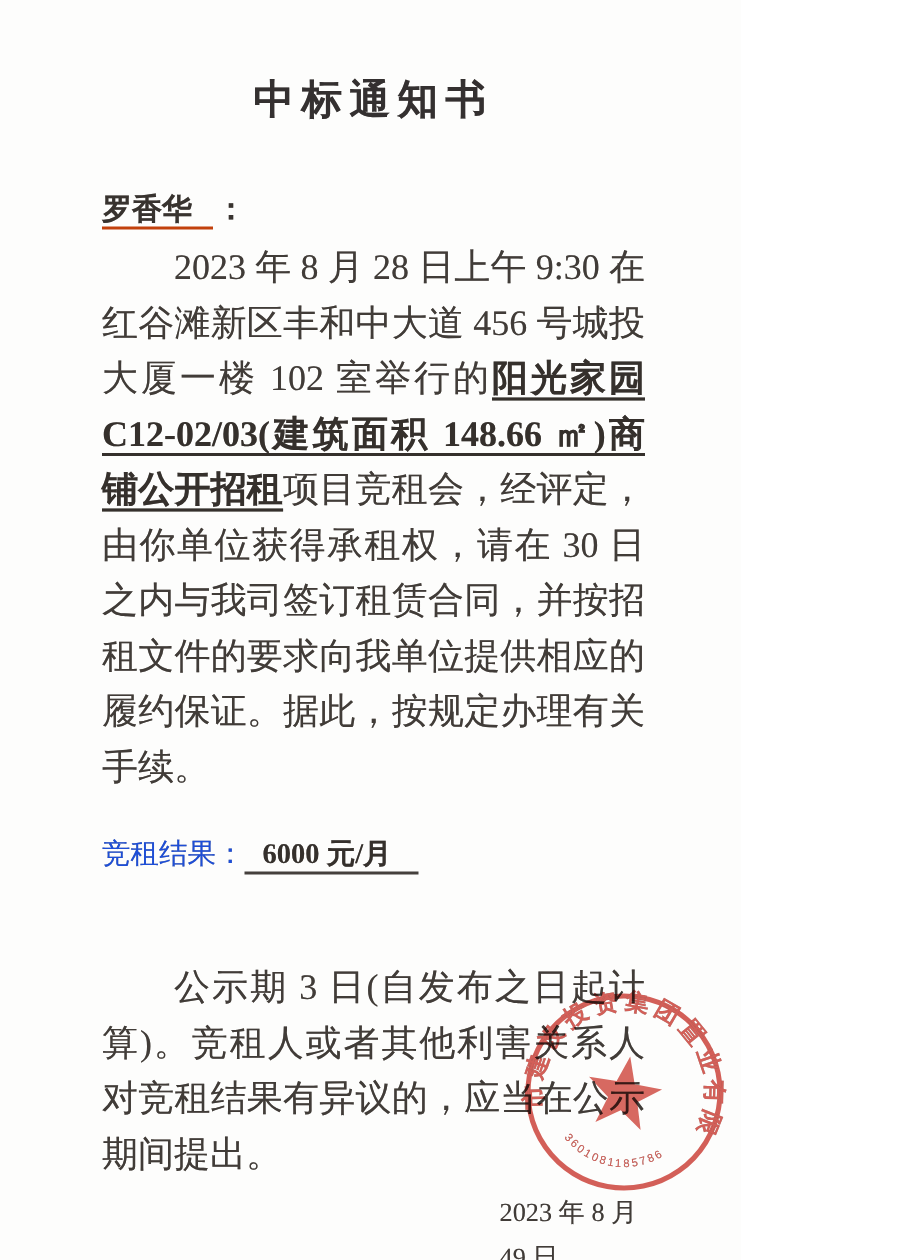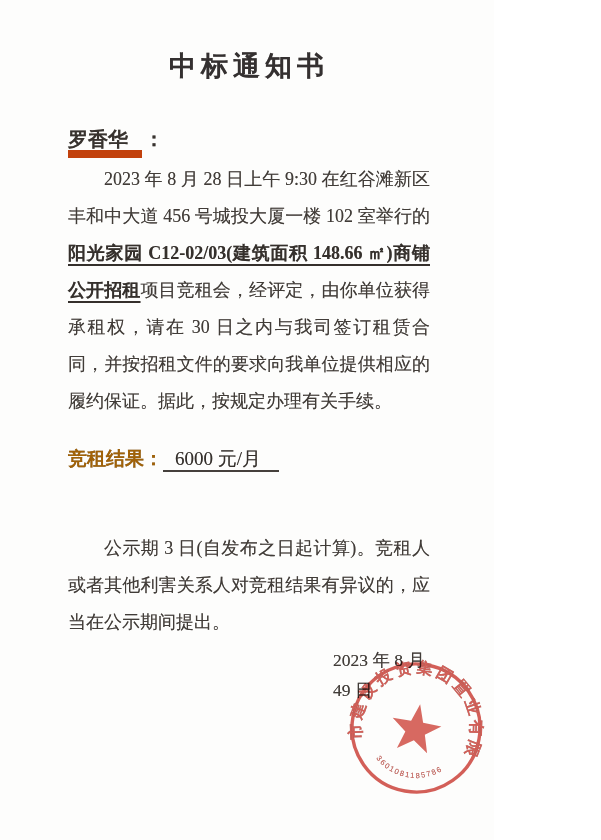--- a/index.html
+++ b/index.html
@@ -21,40 +21,40 @@
     font-weight:bold;
     letter-spacing:5px;
     color:#343030;
   }
   .addressee {
     margin-top:42px;
     font-size:20px;
     font-weight:bold;
     color:#38332f;
   }
-  .addressee .name { border-bottom:8px solid #c2410c; padding-right:14px; }
+  .addressee .name { border-bottom:2px solid #c2410c; padding-right:14px; }
   .addressee .colon { margin-left:2px; }
   .body {
-    font-size:18px;
+    font-size:24px;
     line-height:37px;
     text-align:justify;
     margin:0;
   }
   .para1 { margin-top:8px; text-indent:2em; }
   .hl {
     font-weight:bold;
     color:#35302c;
     text-decoration:underline;
     text-decoration-thickness:1.5px;
     text-underline-offset:5px;
   }
   .result { margin-top:24px; font-size:19px; line-height:30px; }
-  .result-label { font-weight:bold; color:#a16207; }
+  .result-label { font-weight:normal; color:#1d4ed8; }
   .result-value {
-    font-weight:normal;
+    font-weight:bold;
     color:#35302c;
     border-bottom:2px solid #45403c;
     padding:0 18px 1px 12px;
   }
   .para2 { margin-top:56px; text-indent:2em; }
   .indent-line {
     font-size:18px;
     line-height:37px;
     padding-left:34px;
     white-space:nowrap;

